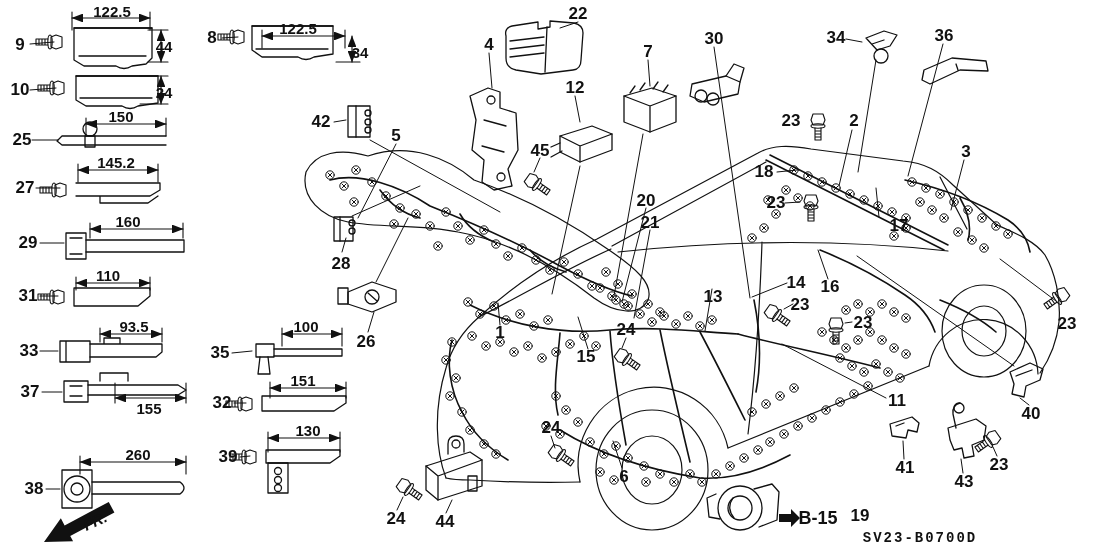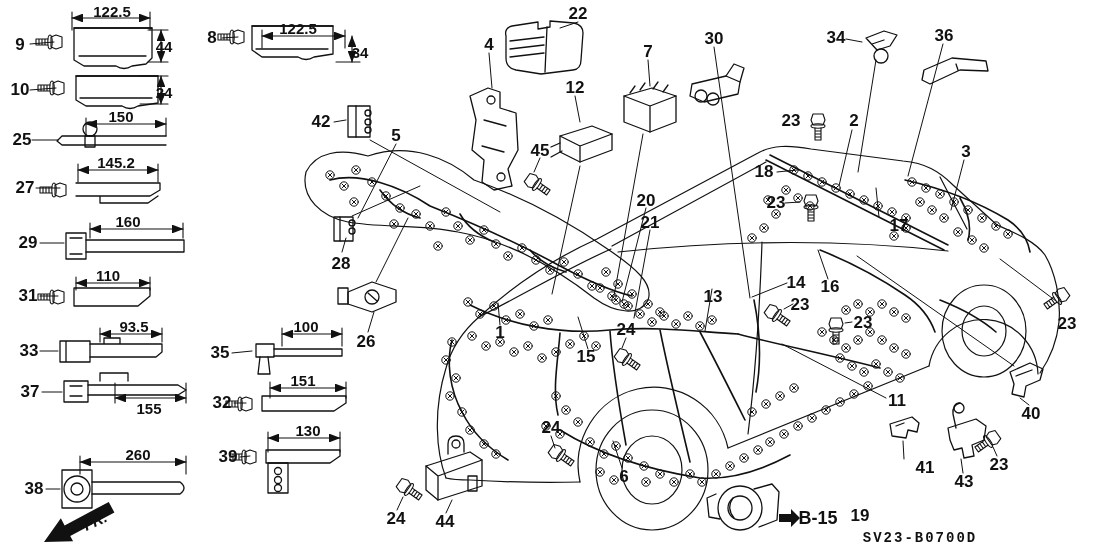--- a/index.html
+++ b/index.html
@@ -1043,21 +1043,21 @@
     <div class="lbl num" style="left: 626px; top: 330px;">24</div>
     <div class="lbl num" style="left: 586px; top: 357px;">15</div>
     <div class="lbl num" style="left: 1067px; top: 324px;">23</div>
     <div class="lbl num" style="left: 500px; top: 333px;">1</div>
     <div class="lbl num" style="left: 551px; top: 428px;">24</div>
     <div class="lbl num" style="left: 396px; top: 519px;">24</div>
     <div class="lbl num" style="left: 445px; top: 522px;">44</div>
     <div class="lbl num" style="left: 624px; top: 477px;">6</div>
     <div class="lbl num" style="left: 897px; top: 401px;">11</div>
     <div class="lbl num" style="left: 1031px; top: 414px;">40</div>
-    <div class="lbl num" style="left: 905px; top: 468px; margin-left: 20px;">41</div>
+    <div class="lbl num" style="left: 905px; top: 468px;">41</div>
     <div class="lbl num" style="left: 964px; top: 482px;">43</div>
     <div class="lbl num" style="left: 999px; top: 465px;">23</div>
     <div class="lbl num" style="left: 860px; top: 516px;">19</div>
     <div class="lbl dim" style="left: 112px; top: 11px;">122.5</div>
     <div class="lbl dim" style="left: 164px; top: 46px;">44</div>
     <div class="lbl dim" style="left: 164px; top: 92px;">24</div>
     <div class="lbl dim" style="left: 121px; top: 116px;">150</div>
     <div class="lbl dim" style="left: 116px; top: 162px; text-align: center;">145.2</div>
     <div class="lbl dim" style="left: 128px; top: 221px;">160</div>
     <div class="lbl dim" style="left: 108px; top: 275px;">110</div>

